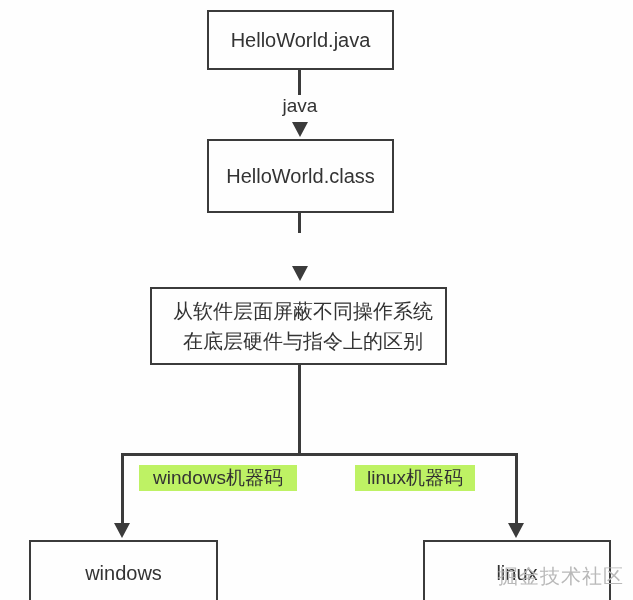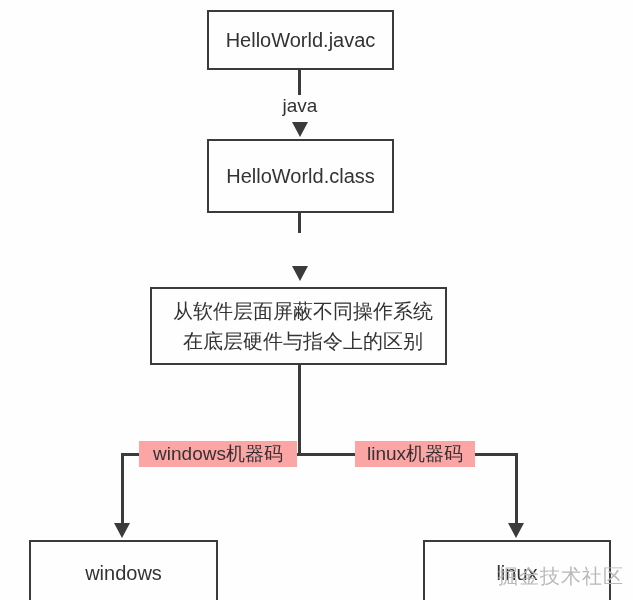--- a/index.html
+++ b/index.html
@@ -52,44 +52,45 @@
     z-index: 2;
   }
   .edge-label {
     position: absolute;
     font-size: 19px;
     color: #333333;
     text-align: center;
     z-index: 2;
   }
   .edge-label.on-line {
-    background: #fca5a5;
+    background: #bef264;
     padding: 0 5px;
     line-height: 26px;
+    margin-top: 24px;
   }
   .jvm-text {
     line-height: 1.5;
     font-size: 20px;
   }
   .watermark {
     position: absolute;
     font-size: 20px;
     color: #b9b9b9;
     letter-spacing: 1px;
     z-index: 3;
     white-space: nowrap;
   }
 </style>
 </head>
 <body>
 
 <div class="canvas">
 
   <div class="node" style="left:207px; top:10px; width:187px; height:60px;">
-    <span class="node-label">HelloWorld.javac</span>
+    <span class="node-label">HelloWorld.java</span>
   </div>
 
   <div class="vline" style="left:298px; top:70px; height:25px;"></div>
   <div class="edge-label" style="left:250px; top:95px; width:100px;">java</div>
   <div class="arrow-down" style="left:292px; top:122px;"></div>
 
   <div class="node" style="left:207px; top:139px; width:187px; height:74px;">
     <span class="node-label">HelloWorld.class</span>
   </div>
 

